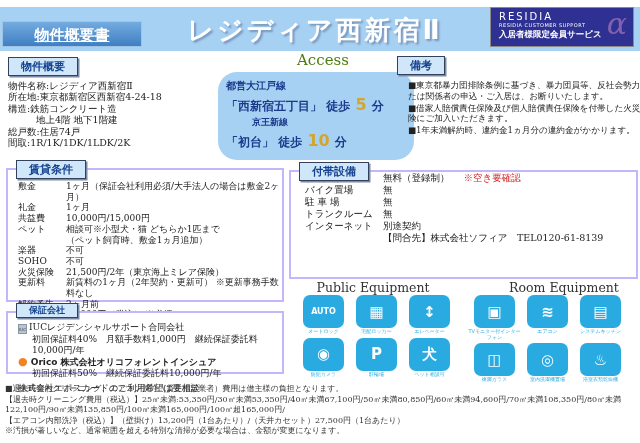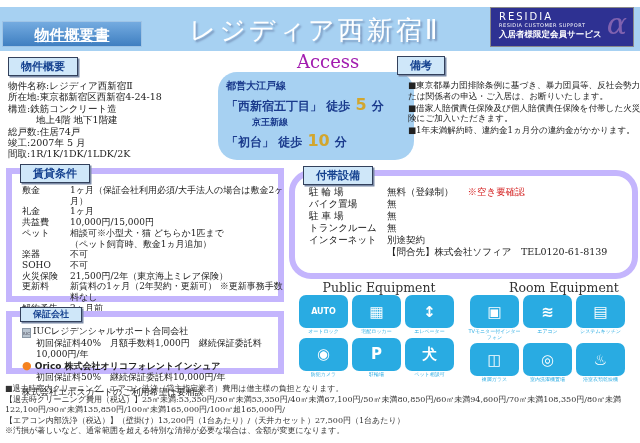--- a/index.html
+++ b/index.html
@@ -7,21 +7,21 @@
     font-family:"DejaVu Serif","Liberation Serif",serif; color:#222; }
   .page { position:relative; width:640px; height:443px; background:#fff; }
 
   
   .band { position:absolute; left:0; top:7px; width:640px; height:44px; background:#a7d1f2; }
   .doc-label { position:absolute; left:2px; top:14px; width:140px; height:26px;
     background:linear-gradient(#74abe0,#3f7fc1); color:#fff; text-align:center; line-height:26px;
     font-family:"DejaVu Sans","Liberation Sans",sans-serif; font-weight:bold; font-size:15px;
     text-decoration:underline; border:1px solid #9fc4e6; }
   .title { position:absolute; left:150px; top:6px; width:330px; text-align:center;
-    font-family:"DejaVu Sans","Liberation Sans",sans-serif; font-weight:normal; font-size:26px;
+    font-family:"DejaVu Sans","Liberation Sans",sans-serif; font-weight:bold; font-size:26px;
     letter-spacing:3px; color:#fff; text-shadow:2px 2px 2px #7a97bd; }
   .logo { position:absolute; right:6px; top:0px; width:144px; height:40px; background:#2e3192;
     border:1px solid #8a8a8a; color:#fff; padding:3px 6px 2px 8px; overflow:hidden;
     font-family:"DejaVu Sans","Liberation Sans",sans-serif; }
   .logo-brand { font-size:10px; letter-spacing:2px; }
   .logo-sub { font-size:5px; letter-spacing:0.5px; }
   .logo-service { font-size:8.5px; font-weight:bold; margin-top:1px; }
   .logo-alpha { position:absolute; right:6px; top:-2px; font-size:30px; font-style:italic;
     color:#8f6bb5; opacity:.85; font-family:"DejaVu Serif",serif; }
 
@@ -29,36 +29,36 @@
   .tab { display:inline-block; background:#cfe7f9; border:1px solid #33415c;
     box-shadow:1.5px 1.5px 0 #7b8aa6; color:#15418f; font-weight:bold; font-size:11px;
     font-family:"DejaVu Sans","Liberation Sans",sans-serif; padding:1px 12px; white-space:nowrap; }
 
   
   .ov-tab { position:absolute; left:8px; top:57px; }
   .ov-lines { position:absolute; left:8px; top:80px; width:278px; font-size:9.5px; line-height:11.4px; }
   .ov-indent { padding-left:28px; }
 
   
-  .acc-head { position:absolute; left:297px; top:51px; font-size:18px; color:#a21caf; }
+  .acc-head { position:absolute; left:297px; top:51px; font-size:15px; color:#4d7c0f; }
   .acc-box { position:absolute; left:218px; top:72px; width:196px; height:88px; background:#a7d1f2;
     color:#1a3a8c; font-family:"DejaVu Sans","Liberation Sans",sans-serif; font-weight:bold;
     padding:7px 8px;border-radius:19px; }
   .acc-rail1 { font-size:10px; }
   .acc-sta { font-size:12px; margin-top:2px; }
   .acc-rail2 { font-size:9px; padding-left:26px; margin-top:1px; }
   .min { color:#d2a62e; font-size:16px; padding:0 1px; }
 
   
   .rem-tab { position:absolute; left:397px; top:56px; }
   .rem-text { position:absolute; left:408px; top:80px; width:249px; font-size:8.6px; line-height:10.8px; }
   .rem-text p { margin-bottom:1px; }
 
   
-  .bbox { position:absolute; border:6px solid #c4b5fd; background:#fff; }
+  .bbox { position:absolute; border:2px solid #c4b5fd; background:#fff; }
   .bbox .tab { position:absolute; top:-10px; left:8px; }
 
   
   .rental { left:6px; top:168px; width:278px; height:134px; padding:11px 4px 0 10px; }
   .rrow { font-size:9px; line-height:10.7px; white-space:nowrap; }
   .rlab { display:inline-block; width:48px; vertical-align:top; }
   .rval { display:inline-block; width:214px; white-space:normal; vertical-align:top; }
   .rsub { padding-left:48px; font-size:9px; line-height:10.7px; }
   .member { font-size:9px; margin-top:3px; }
 
@@ -67,35 +67,35 @@
   .guar div { font-size:9px; line-height:11px; }
   .g-terms { padding-left:14px; }
   .g-brandline { font-family:"DejaVu Sans","Liberation Sans",sans-serif; font-weight:bold; }
   .orico-dot { color:#f58220; font-size:11px; }
   .iuc-chip { display:inline-block; width:9px; height:10px; background:#b9c4cf; border:1px solid #8a97a5;
     font-size:4px; color:#445; text-align:center; line-height:10px; vertical-align:-1px; margin-right:2px;
     font-family:"DejaVu Sans",sans-serif; }
   .g-note { margin-top:4px; }
 
   
-  .fac { left:289px; top:170px; width:349px; height:109px; padding:10px 6px 0 14px;border-radius:22px; }
+  .fac { left:289px; top:170px; width:349px; height:109px; padding:0 6px 0 14px; }
   .frow { font-size:9.5px; line-height:12px; }
   .flab { display:inline-block; width:78px; }
   .red { color:#d42222; padding-left:14px; }
   .contact { font-size:9.5px; padding-left:78px; }
 
   
   .eq-head { position:absolute; width:160px; text-align:center; font-size:12.5px; color:#333; top:280px; }
-  .eq-head.pub { left:299px;text-align:center; }
+  .eq-head.pub { left:293px;text-align:center; }
   .eq-head.room { left:484px; }
   .eq-grid { position:absolute; top:295px; display:grid; grid-template-columns:repeat(3,53px); row-gap:3px; }
   .eq-grid.pub { left:297px; }
   .eq-grid.room { left:468px; }
   .eq-cell { width:53px; text-align:center; }
-  .eq-icon { width:49px; height:33px; margin:0 auto; background:#29abe2; border-radius:7px; color:#fff;
+  .eq-icon { width:41px; height:33px; margin:0 auto; background:#29abe2; border-radius:7px; color:#fff;
     font-family:"DejaVu Sans","Liberation Sans",sans-serif; font-weight:bold;
     display:flex; align-items:center; justify-content:center; font-size:15px; }
   .eq-icon .sm { font-size:8px; letter-spacing:0; }
   .eq-label { font-size:5px; line-height:5.6px; color:#29abe2; margin-top:1px;
     font-family:"DejaVu Sans","Liberation Sans",sans-serif; }
 
   
   .footer { position:absolute; left:5px; top:384px; width:632px; font-size:8px; line-height:10.6px; color:#333; }
 </style>
 </head>
@@ -114,21 +114,20 @@
     </div>
   </div>
 
   <div class="tab ov-tab">物件概要</div>
   <div class="ov-lines">
     <div>物件名称:レジディア西新宿Ⅱ</div>
     <div>所在地:東京都新宿区西新宿4-24-18</div>
     <div>構造:鉄筋コンクリート造</div>
     <div class="ov-indent">地上4階 地下1階建</div>
     <div>総戸数:住居74戸</div>
-    <div>竣工:2007年 5 月</div>
     <div>間取:1R/1K/1DK/1LDK/2K</div>
   </div>
 
   <div class="acc-head">Access</div>
   <div class="acc-box">
     <div class="acc-rail1">都営大江戸線</div>
     <div class="acc-sta">
       <span>「西新宿五丁目」 徒歩</span>
       <span class="min">5</span>
       <span>分</span>

